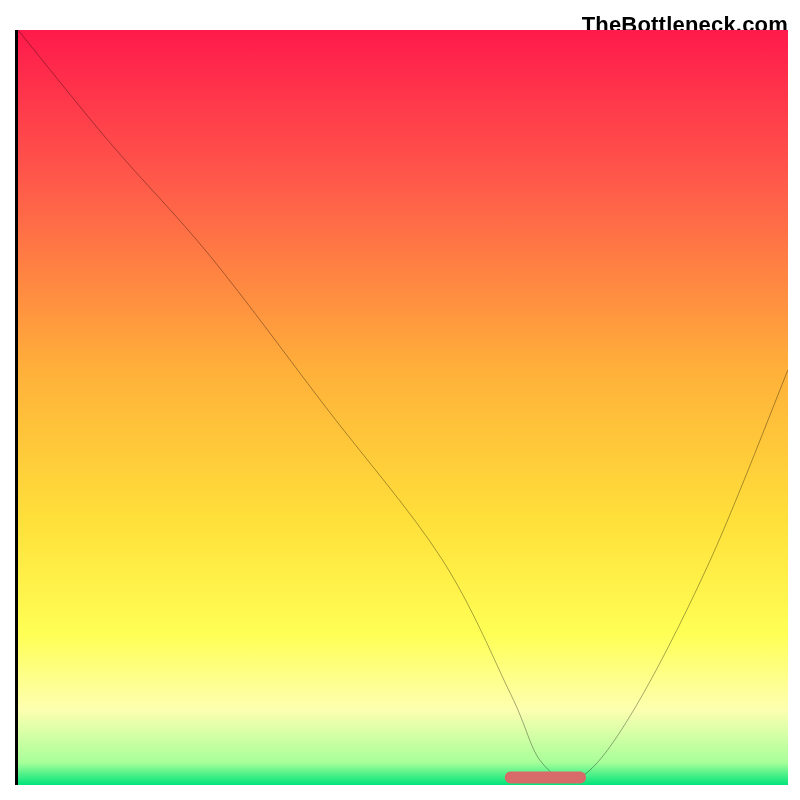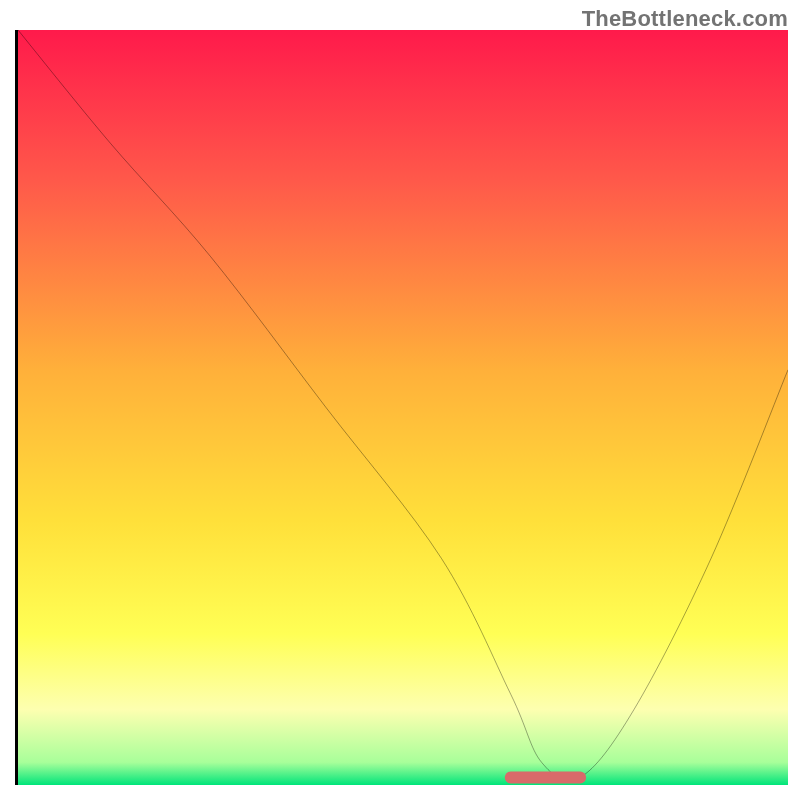--- a/index.html
+++ b/index.html
@@ -10,25 +10,25 @@
     background: #ffffff;
     font-family: Arial, Helvetica, sans-serif;
   }
   .container {
     position: relative;
     width: 800px;
     height: 800px;
   }
   .watermark {
     position: absolute;
-    top: 6px;
+    top: 12px;
     right: 12px;
     font-size: 22px;
     font-weight: 600;
-    color: #737373;
+    color: #000000;
     letter-spacing: 0.2px;
   }
   .plot-border {
     position: absolute;
     left: 15px;
     top: 30px;
     width: 770px;
     height: 755px;
     border-left: 3px solid #000;
     border-bottom: 3px solid #000;

